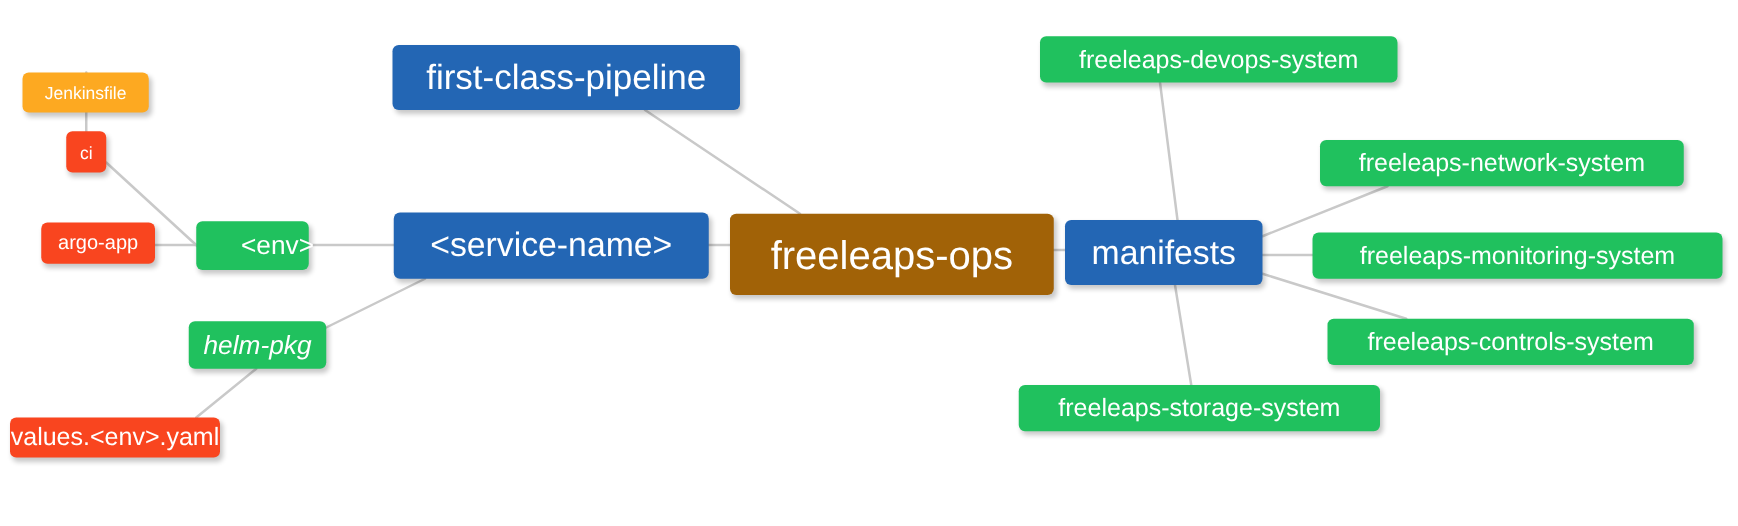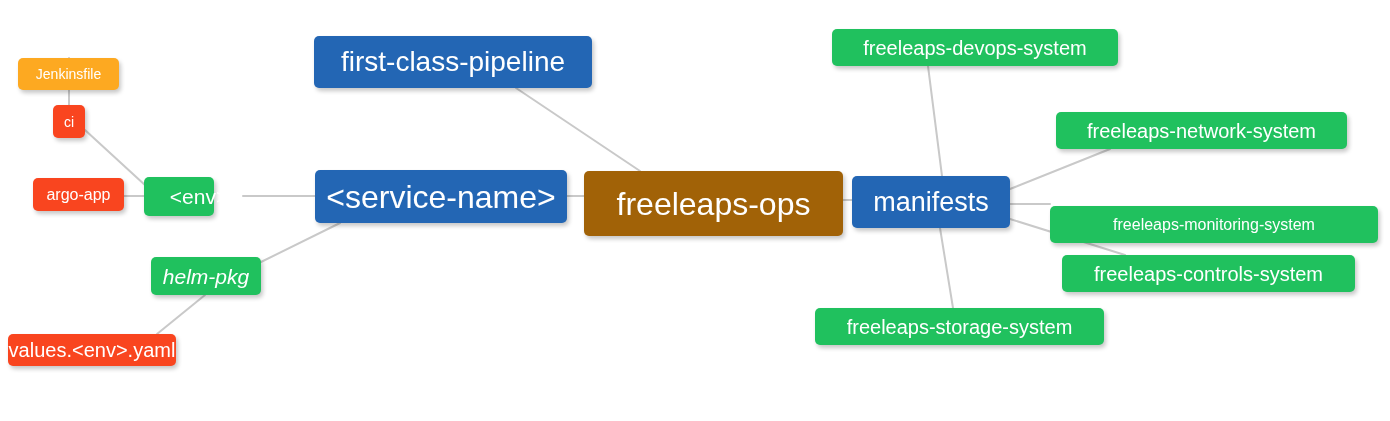--- a/index.html
+++ b/index.html
@@ -61,26 +61,26 @@
       <line x1="928" y1="66" x2="942" y2="176" stroke="#c9c9c9" stroke-width="2" stroke-linecap="round"></line>
       <line x1="1010" y1="189" x2="1110" y2="149" stroke="#c9c9c9" stroke-width="2" stroke-linecap="round"></line>
       <line x1="1010" y1="204" x2="1050" y2="204" stroke="#c9c9c9" stroke-width="2" stroke-linecap="round"></line>
       <line x1="1010" y1="219" x2="1125" y2="255" stroke="#c9c9c9" stroke-width="2" stroke-linecap="round"></line>
       <line x1="940" y1="228" x2="953" y2="308" stroke="#c9c9c9" stroke-width="2" stroke-linecap="round"></line>
     </svg>
   <div id="node-layer">
       <div class="node n-orange" style="left: 18px; top: 26px; width: 101px; height: 32px; font-size: 14px; margin-top: 32px;">Jenkinsfile</div>
       <div class="node n-red" style="left: 53px; top: 105px; width: 32px; height: 33px; font-size: 14px;">ci</div>
       <div class="node n-red" style="left: 33px; top: 178px; width: 91px; height: 33px; font-size: 16px;">argo-app</div>
-      <div class="node n-green" style="left: 144px; top: 177px; width: 70px; height: 39px; font-size: 21px; padding-left: 40px;">&lt;env&gt;</div>
+      <div class="node n-green" style="left: 157px; top: 177px; width: 90px; height: 39px; font-size: 21px; padding-left: 40px;">&lt;env&gt;</div>
       <div class="node n-green" style="left: 151px; top: 257px; width: 110px; height: 38px; font-size: 21px; font-style: italic;">helm-pkg</div>
       <div class="node n-red" style="left: 8px; top: 334px; width: 168px; height: 32px; font-size: 20px;">values.&lt;env&gt;.yaml</div>
       <div class="node n-blue" style="left: 314px; top: 36px; width: 278px; height: 52px; font-size: 28px;">first-class-pipeline</div>
-      <div class="node n-blue" style="left: 315px; top: 170px; width: 252px; height: 53px; font-size: 32px;">&lt;service-name&gt;</div>
+      <div class="node n-blue" style="left: 315px; top: 170px; width: 252px; height: 53px; font-size: 27px;">&lt;service-name&gt;</div>
       <div class="node n-root" style="left: 584px; top: 171px; width: 259px; height: 65px; font-size: 32px;">freeleaps-ops</div>
       <div class="node n-blue" style="left: 852px; top: 176px; width: 158px; height: 52px; font-size: 27px;">manifests</div>
       <div class="node n-green" style="left: 800px; top: 29px; width: 286px; height: 37px; font-size: 20px; margin-left: 32px;">freeleaps-devops-system</div>
       <div class="node n-green" style="left: 1056px; top: 112px; width: 291px; height: 37px; font-size: 20px;">freeleaps-network-system</div>
-      <div class="node n-green" style="left: 1050px; top: 186px; width: 328px; height: 37px; font-size: 16px; margin-top: 20px;">freeleaps-monitoring-system</div>
+      <div class="node n-green" style="left: 1050px; top: 186px; width: 328px; height: 37px; font-size: 20px;">freeleaps-monitoring-system</div>
       <div class="node n-green" style="left: 1062px; top: 255px; width: 293px; height: 37px; font-size: 20px;">freeleaps-controls-system</div>
       <div class="node n-green" style="left: 815px; top: 308px; width: 289px; height: 37px; font-size: 20px;">freeleaps-storage-system</div>
     </div>
 </div>
 
 </body></html>

